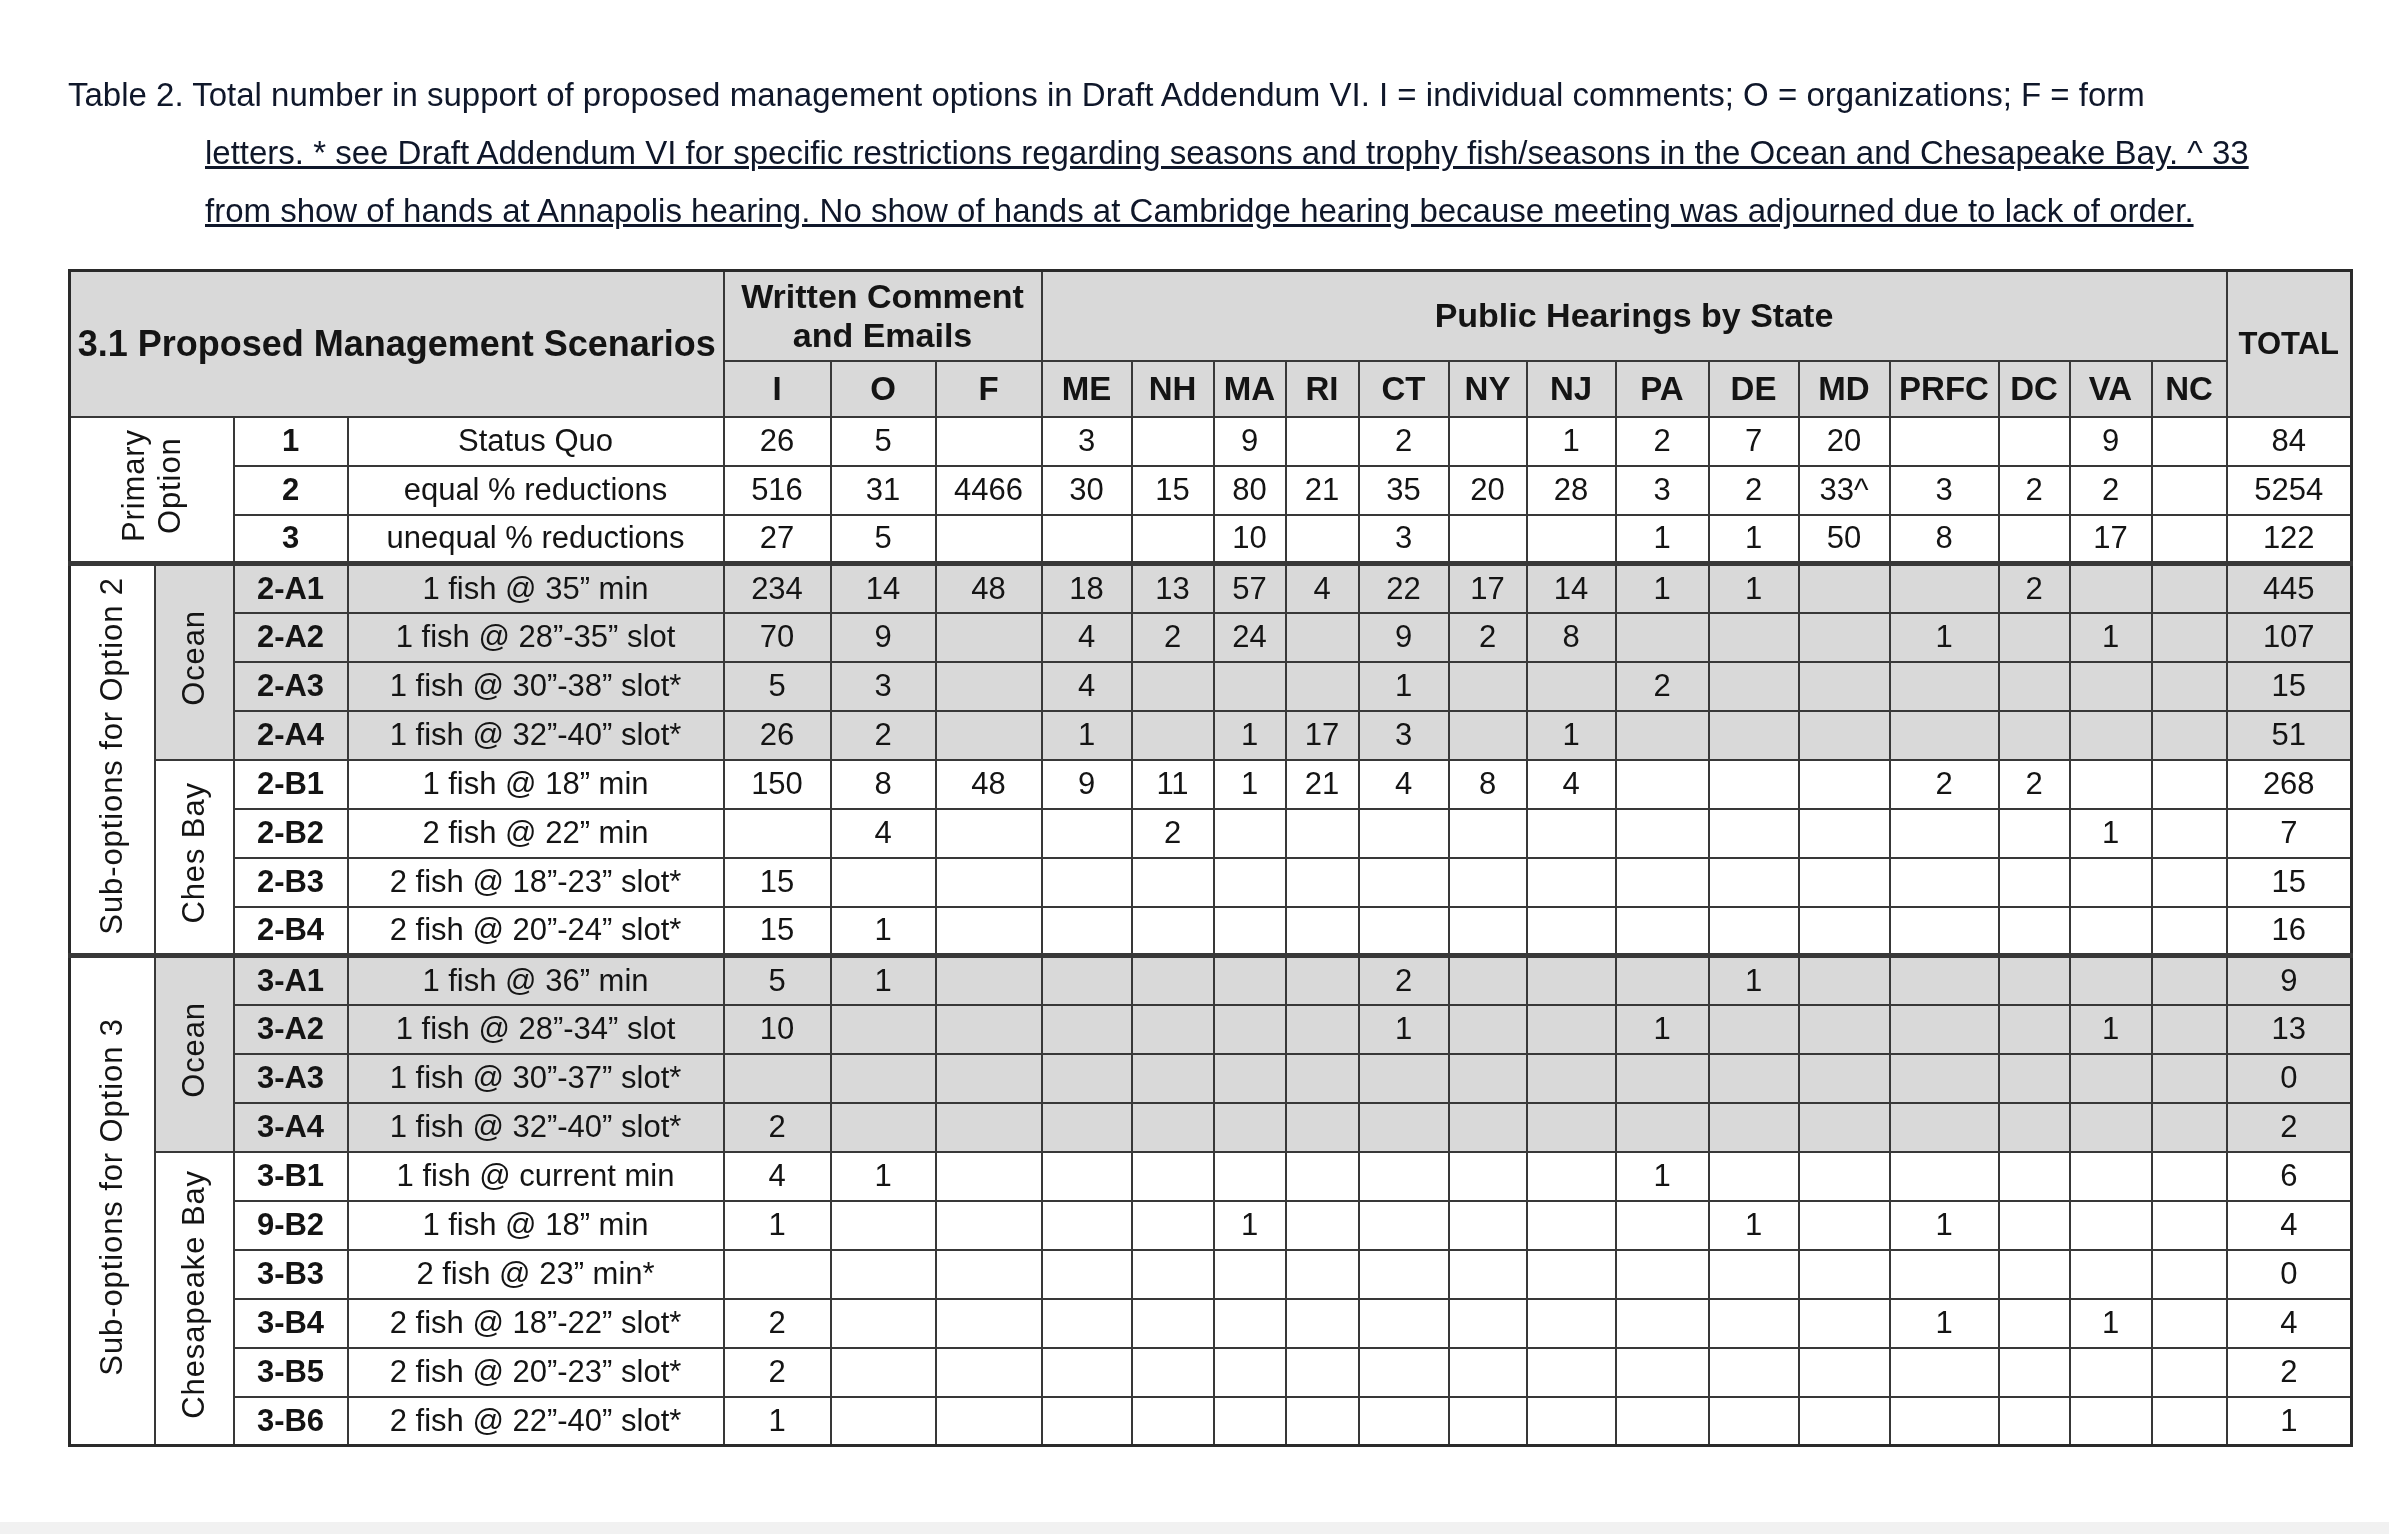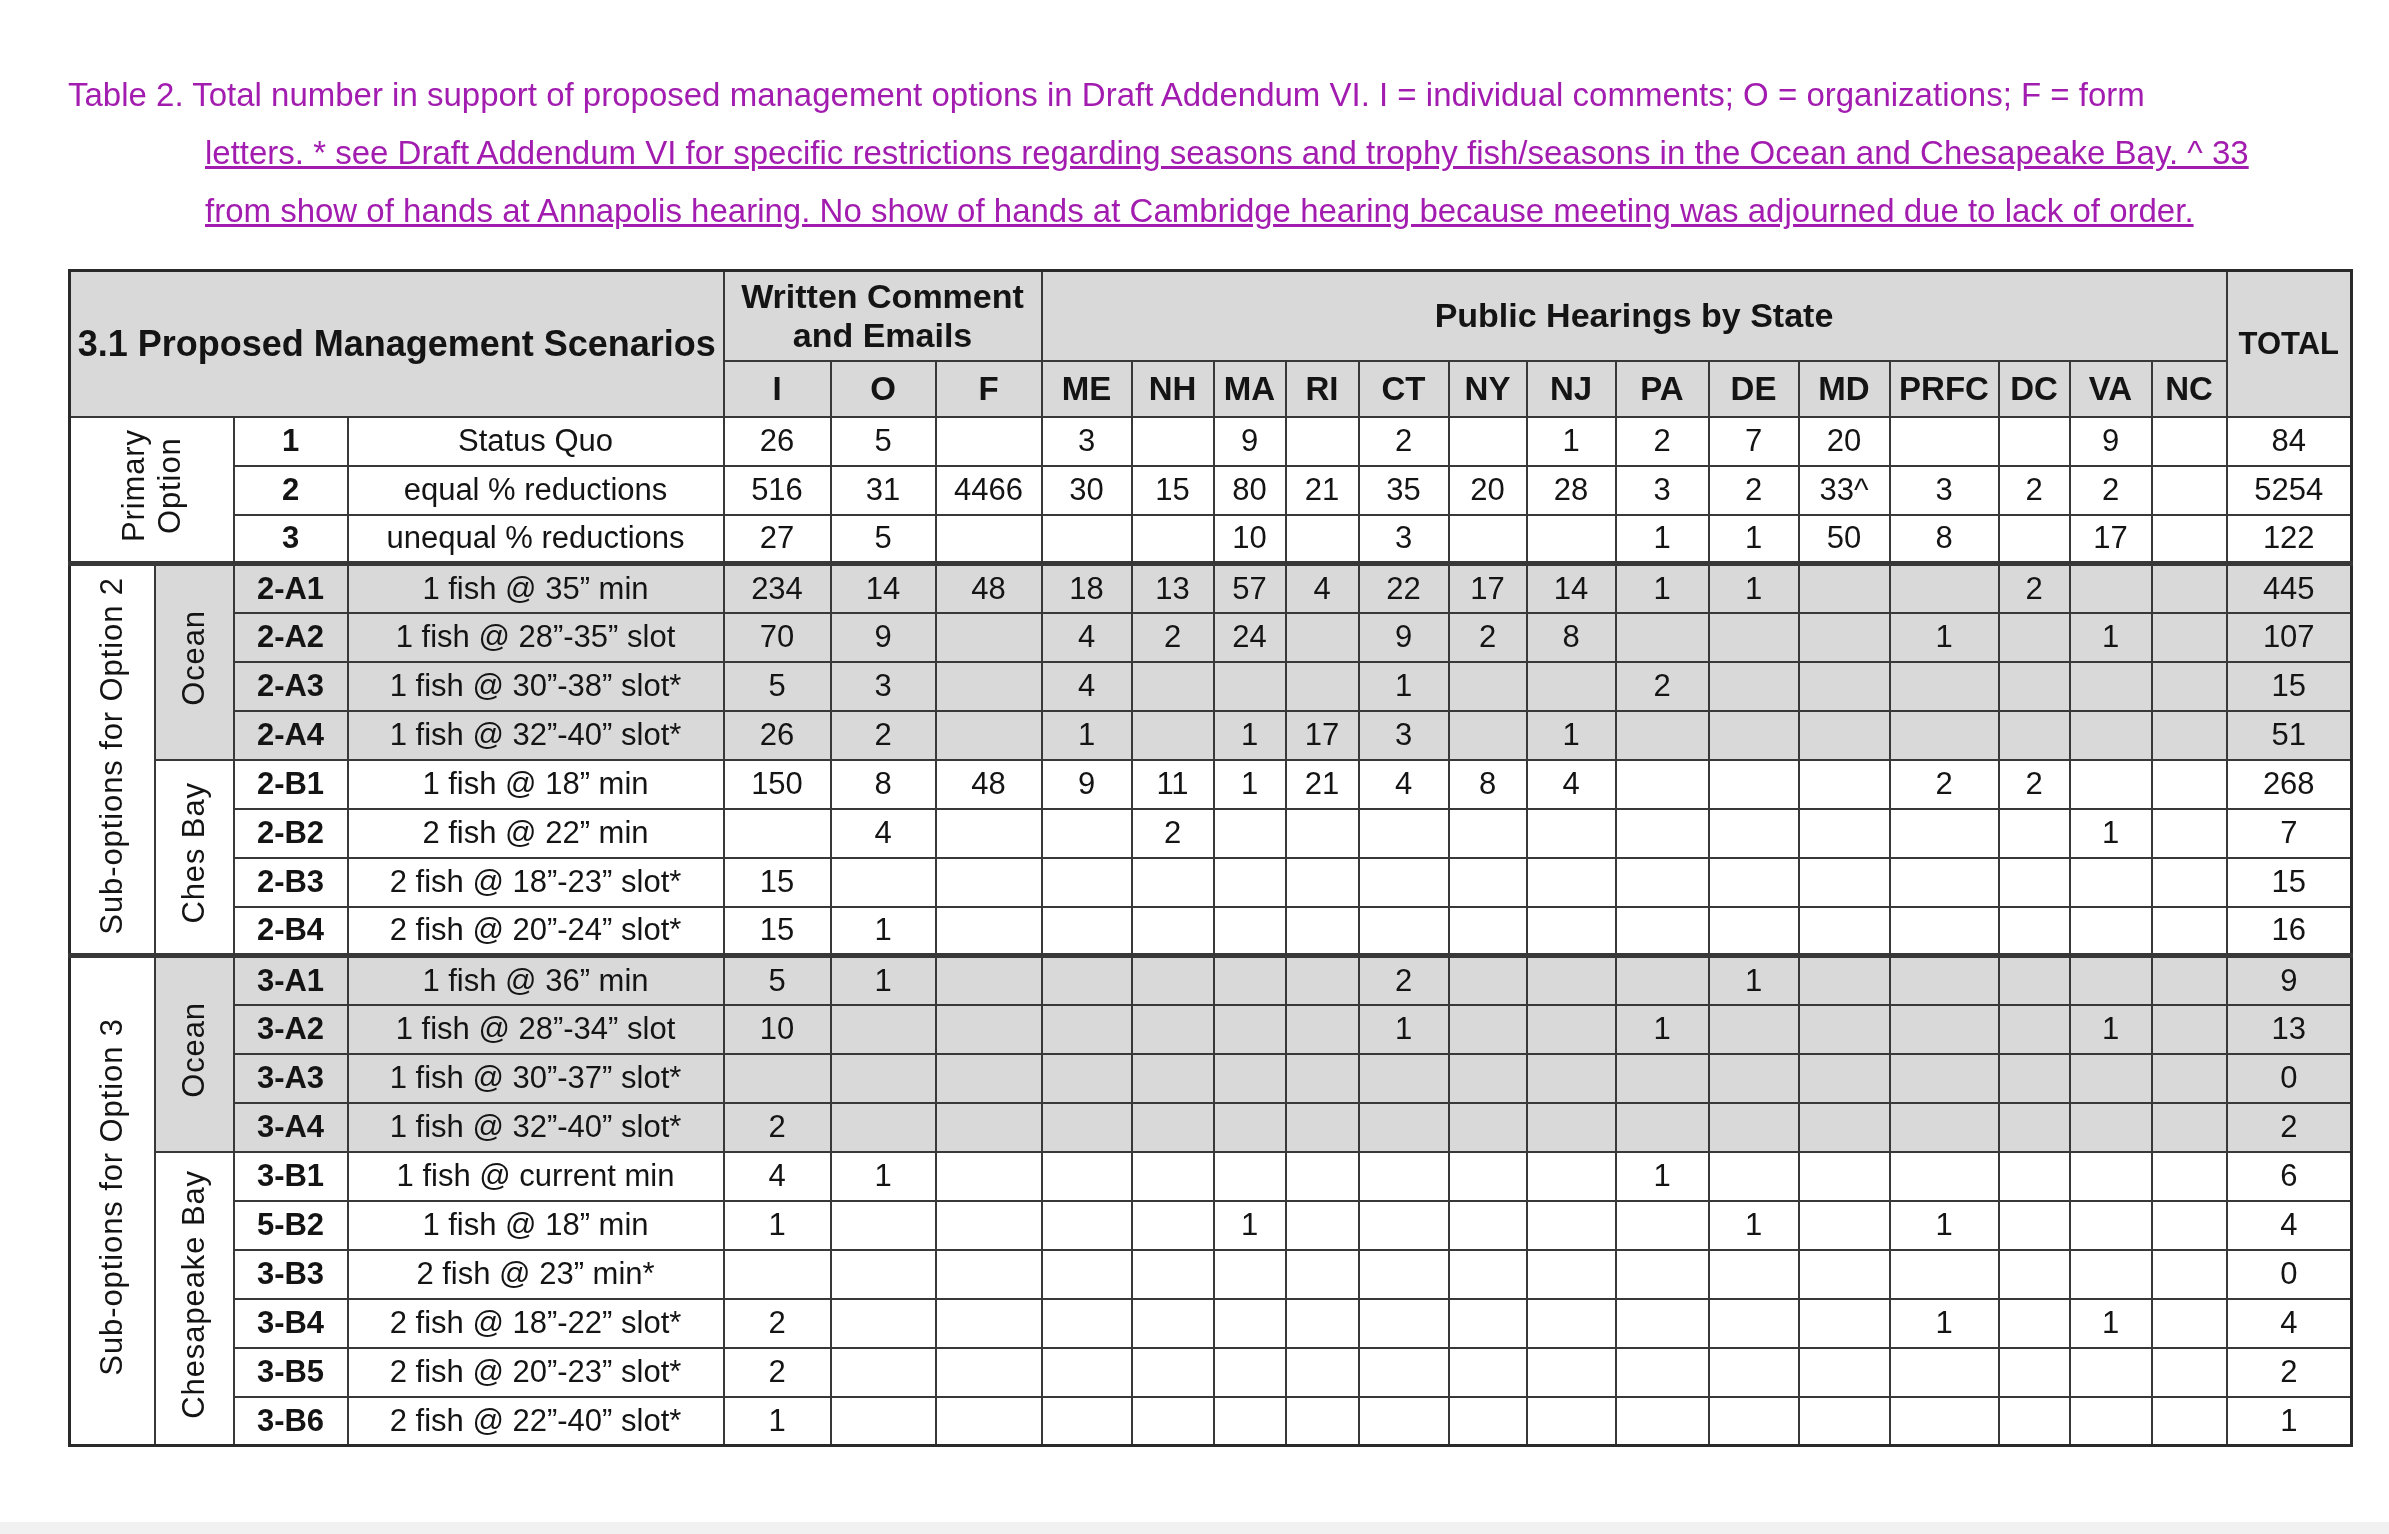--- a/index.html
+++ b/index.html
@@ -6,21 +6,21 @@
   body {
     width:2389px; height:1534px;
     background:#ffffff;
     font-family:"Liberation Sans", sans-serif;
     color:#141414;
     position:relative;
     overflow:hidden;
   }
   .caption {
     position:absolute; left:68px; top:66px; width:2214px;
-    font-size:33px; line-height:58px; color:#a21caf;
+    font-size:33px; line-height:58px; color:#0f172a;
   }
   .caption .cap-cont { margin-left:137px;text-decoration:underline; }
   table.data {
     position:absolute; left:68px; top:269px;
     border-collapse:collapse; table-layout:fixed;
     font-size:31px;
   }
   table.data th, table.data td {
     border:2.7px solid #383838;
     padding:0; text-align:center; vertical-align:middle;
@@ -473,21 +473,21 @@
         <td class="val">1</td>
         <td class="val"></td>
         <td class="val"></td>
         <td class="val"></td>
         <td class="val"></td>
         <td class="val"></td>
         <td class="val"></td>
         <td class="total">6</td>
       </tr>
       <tr>
-        <td class="code">5-B2</td>
+        <td class="code">9-B2</td>
         <td class="desc">1 fish @ 18” min</td>
         <td class="val">1</td>
         <td class="val"></td>
         <td class="val"></td>
         <td class="val"></td>
         <td class="val"></td>
         <td class="val">1</td>
         <td class="val"></td>
         <td class="val"></td>
         <td class="val"></td>

